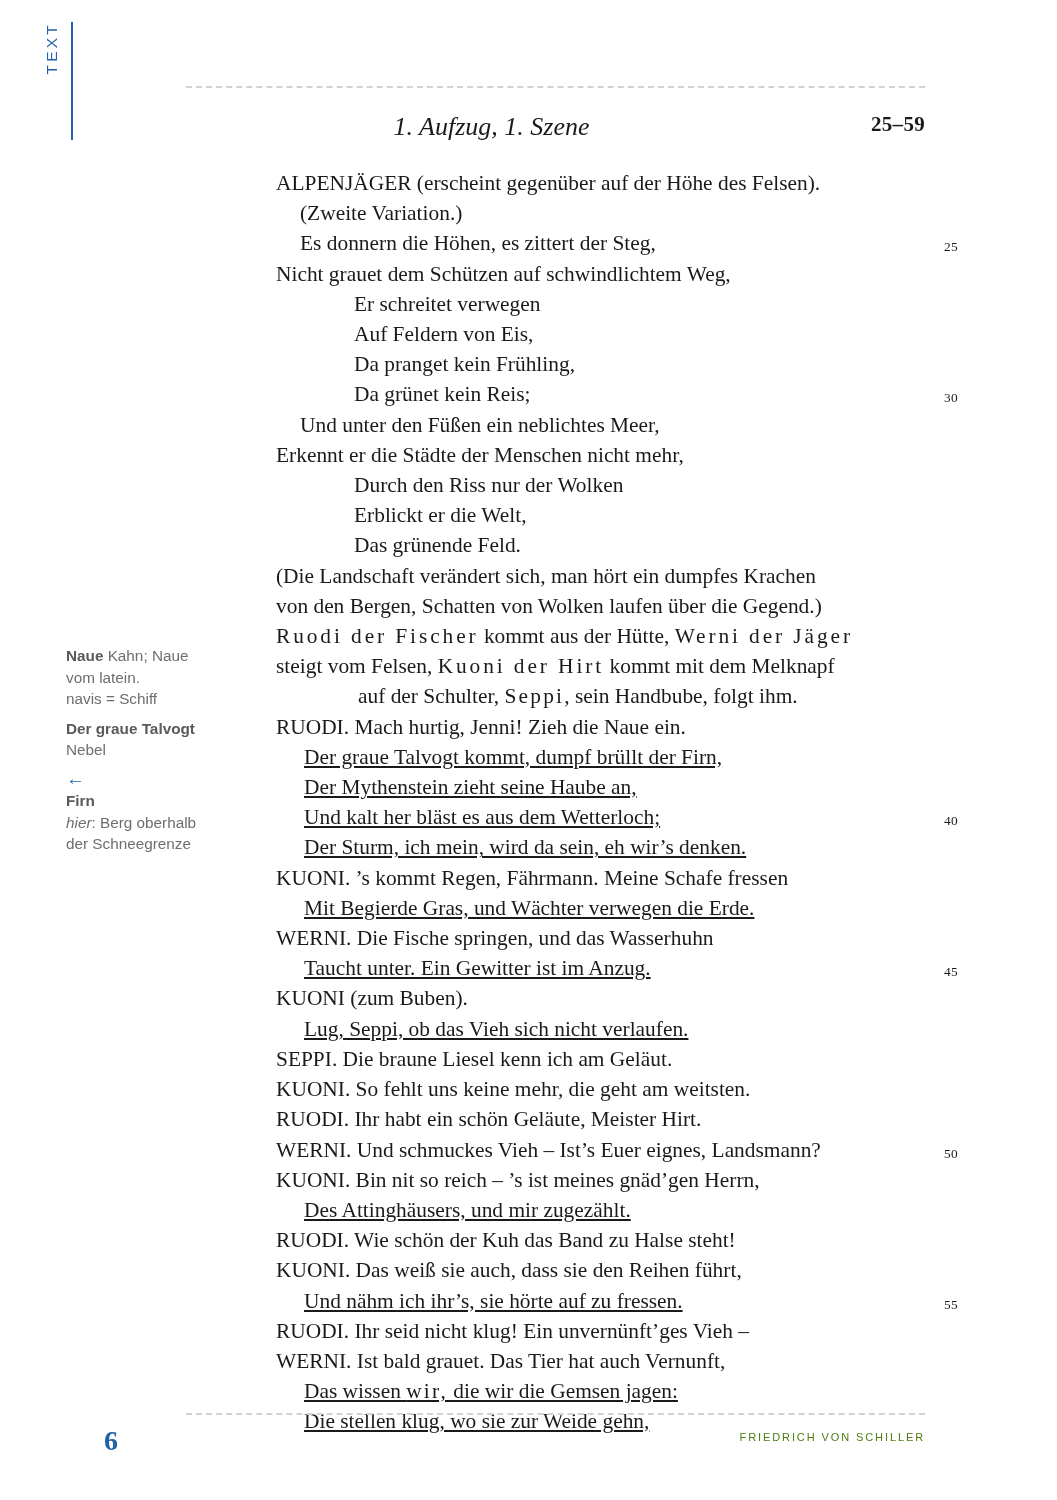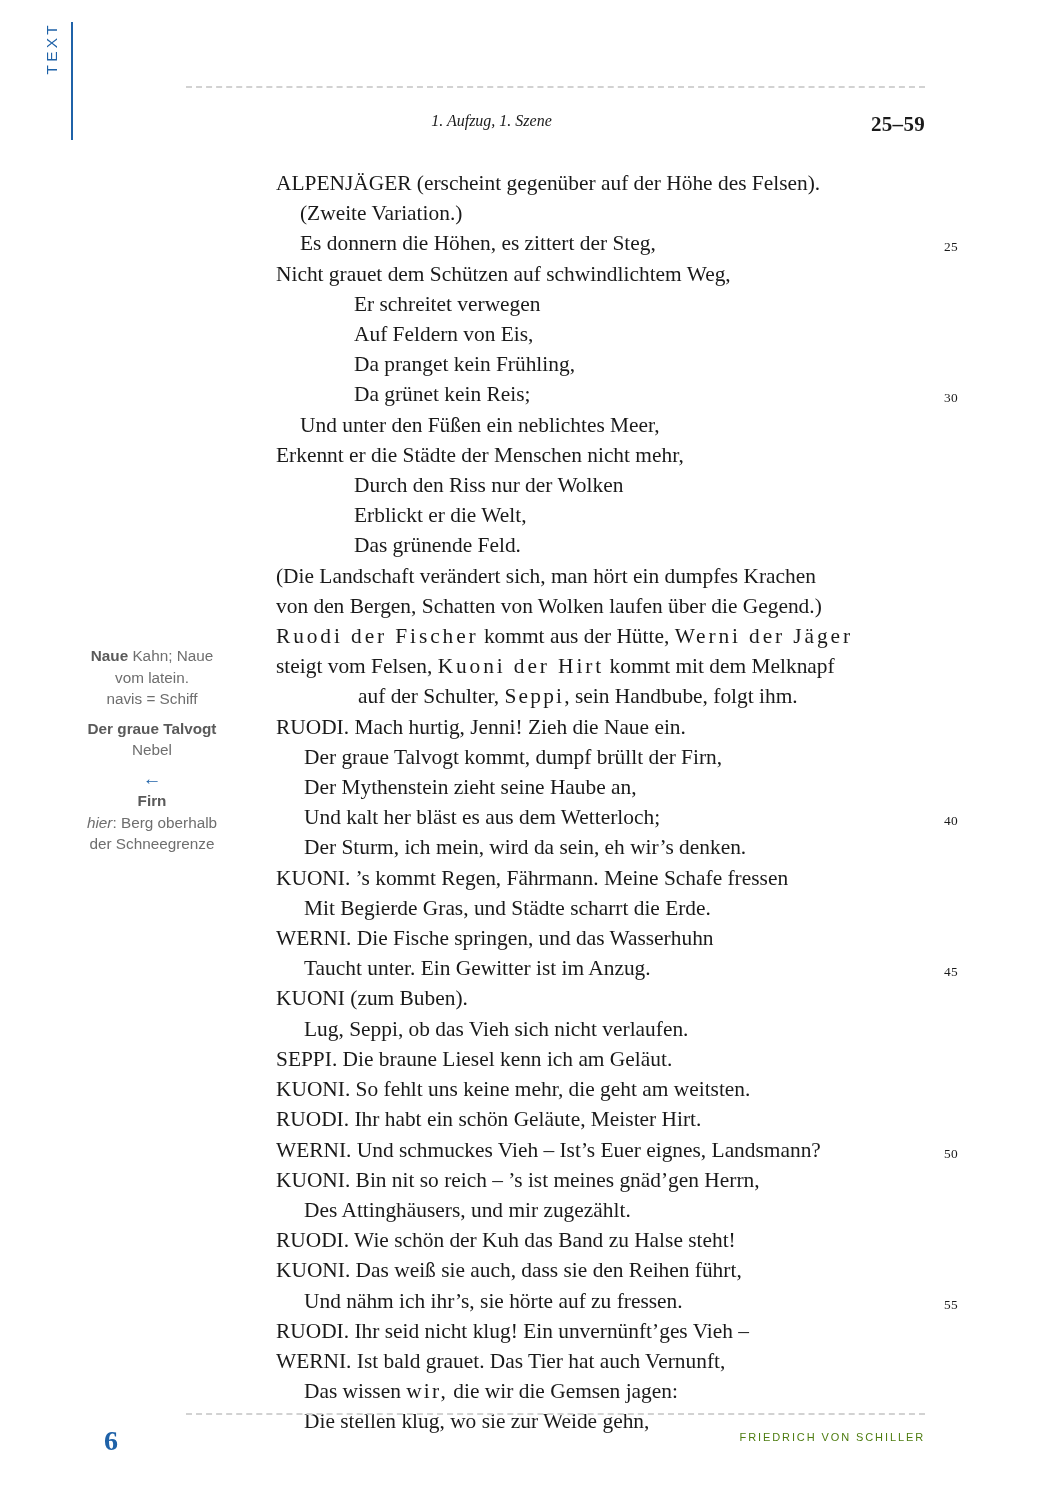--- a/index.html
+++ b/index.html
@@ -63,21 +63,21 @@
     right: 132px;
     top: 112px;
     height: 30px;
   }
   .runhead-title {
     position: absolute;
     left: 0;
     right: 0;
     text-align: center;
     font-style: italic;
-    font-size: 16px;
+    font-size: 26px;
     color: #1a1a1a;
     padding-right: 128px;
   }
   .runhead-range {
     position: absolute;
     right: 0;
     top: 0;
     font-size: 21px;
     font-weight: bold;
     letter-spacing: 0.3px;
@@ -92,21 +92,21 @@
     width: 655px;
     font-size: 21.4px;
     line-height: 30.2px;
   }
   .ln {
     position: relative;
     white-space: nowrap;
   }
   .ind1 { padding-left: 24px; }
   .ind2 { padding-left: 78px; }
-  .ind3 { padding-left: 28px; }
+  .ind3 { padding-left: 28px; text-decoration: underline; }
   .ind-center { padding-left: 82px; }
 
   .it { }
   .sp { letter-spacing: 2.9px; }
   .sp-small { letter-spacing: 2.2px; }
   .spk { }
 
   .stagedir {
   }
 
@@ -119,21 +119,21 @@
     color: #1a1a1a;
     letter-spacing: 0.2px;
   }
 
   
   .marginalia {
     position: absolute;
     left: 66px;
     top: 645px;
     width: 172px;
-    text-align: center;
+    text-align: left;
     font-family: "Liberation Sans", "DejaVu Sans", sans-serif;
     font-size: 15.3px;
     line-height: 21.6px;
     color: #6e6e6e;
   }
   .mnote { margin-bottom: 8px; }
   .mnote:last-child { margin-bottom: 0; }
   .lemma {
     font-weight: bold;
     color: #5a5a5a;
@@ -204,21 +204,21 @@
     <div class="ln stagedir"><span class="sp">Ruodi der Fischer</span><span> kommt aus der Hütte, </span><span class="sp">Werni der Jäger</span></div>
     <div class="ln stagedir"><span>steigt vom Felsen, </span><span class="sp">Kuoni der Hirt</span><span> kommt mit dem Melknapf</span></div>
     <div class="ln stagedir ind-center"><span>auf der Schulter, </span><span class="sp-small">Seppi</span><span>, sein Handbube, folgt ihm.</span></div>
 
     <div class="ln"><span class="spk">RUODI.</span><span> Mach hurtig, Jenni! Zieh die Naue ein.</span></div>
     <div class="ln ind3"><span>Der graue Talvogt kommt, dumpf brüllt der Firn,</span></div>
     <div class="ln ind3"><span>Der Mythenstein zieht seine Haube an,</span></div>
     <div class="ln ind3"><span>Und kalt her bläst es aus dem Wetterloch;</span><span class="vnum">40</span></div>
     <div class="ln ind3"><span>Der Sturm, ich mein, wird da sein, eh wir’s denken.</span></div>
     <div class="ln"><span class="spk">KUONI.</span><span> ’s kommt Regen, Fährmann. Meine Schafe fressen</span></div>
-    <div class="ln ind3"><span>Mit Begierde Gras, und Städte scharrt die Erde.</span></div>
+    <div class="ln ind3"><span>Mit Begierde Gras, und Wächter verwegen die Erde.</span></div>
     <div class="ln"><span class="spk">WERNI.</span><span> Die Fische springen, und das Wasserhuhn</span></div>
     <div class="ln ind3"><span>Taucht unter. Ein Gewitter ist im Anzug.</span><span class="vnum">45</span></div>
     <div class="ln"><span class="spk">KUONI</span><span class="it"> (zum Buben).</span></div>
     <div class="ln ind3"><span>Lug, Seppi, ob das Vieh sich nicht verlaufen.</span></div>
     <div class="ln"><span class="spk">SEPPI.</span><span> Die braune Liesel kenn ich am Geläut.</span></div>
     <div class="ln"><span class="spk">KUONI.</span><span> So fehlt uns keine mehr, die geht am weitsten.</span></div>
     <div class="ln"><span class="spk">RUODI.</span><span> Ihr habt ein schön Geläute, Meister Hirt.</span></div>
     <div class="ln"><span class="spk">WERNI.</span><span> Und schmuckes Vieh – Ist’s Euer eignes, Landsmann?</span><span class="vnum">50</span></div>
     <div class="ln"><span class="spk">KUONI.</span><span> Bin nit so reich – ’s ist meines gnäd’gen Herrn,</span></div>
     <div class="ln ind3"><span>Des Attinghäusers, und mir zugezählt.</span></div>

